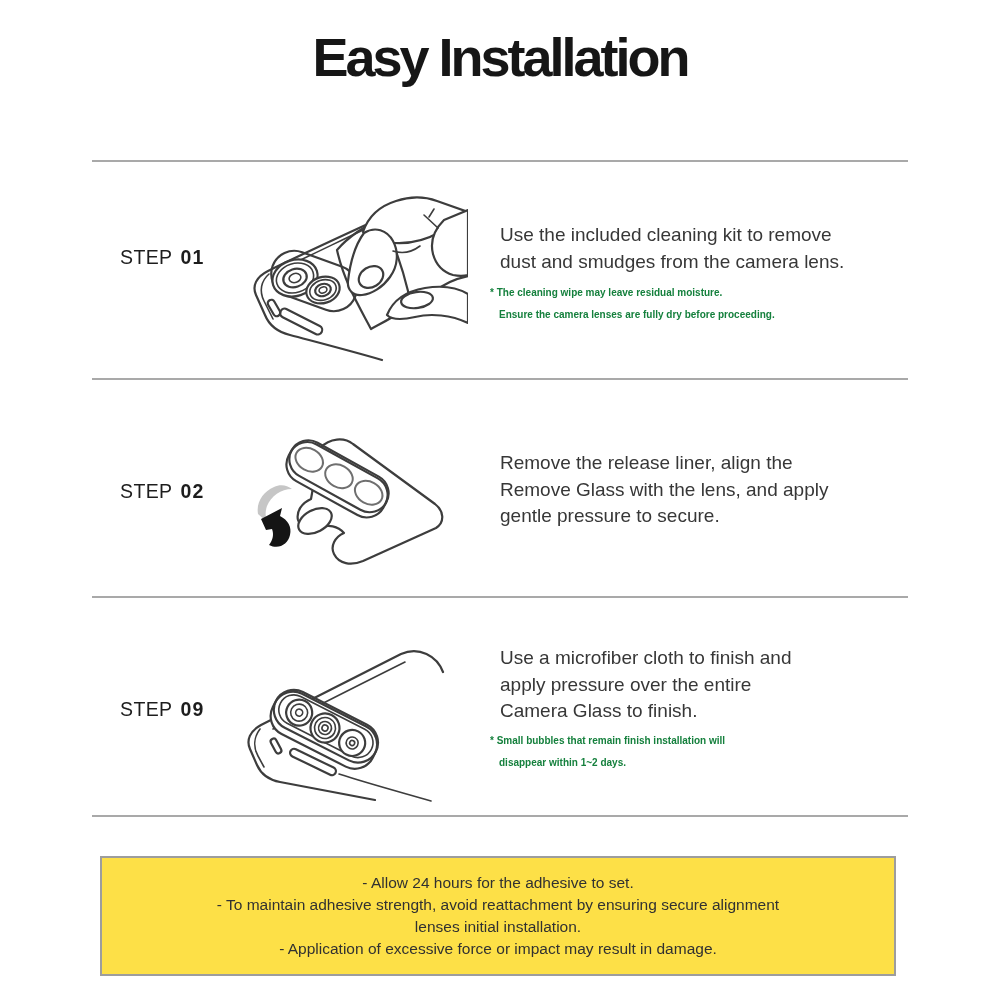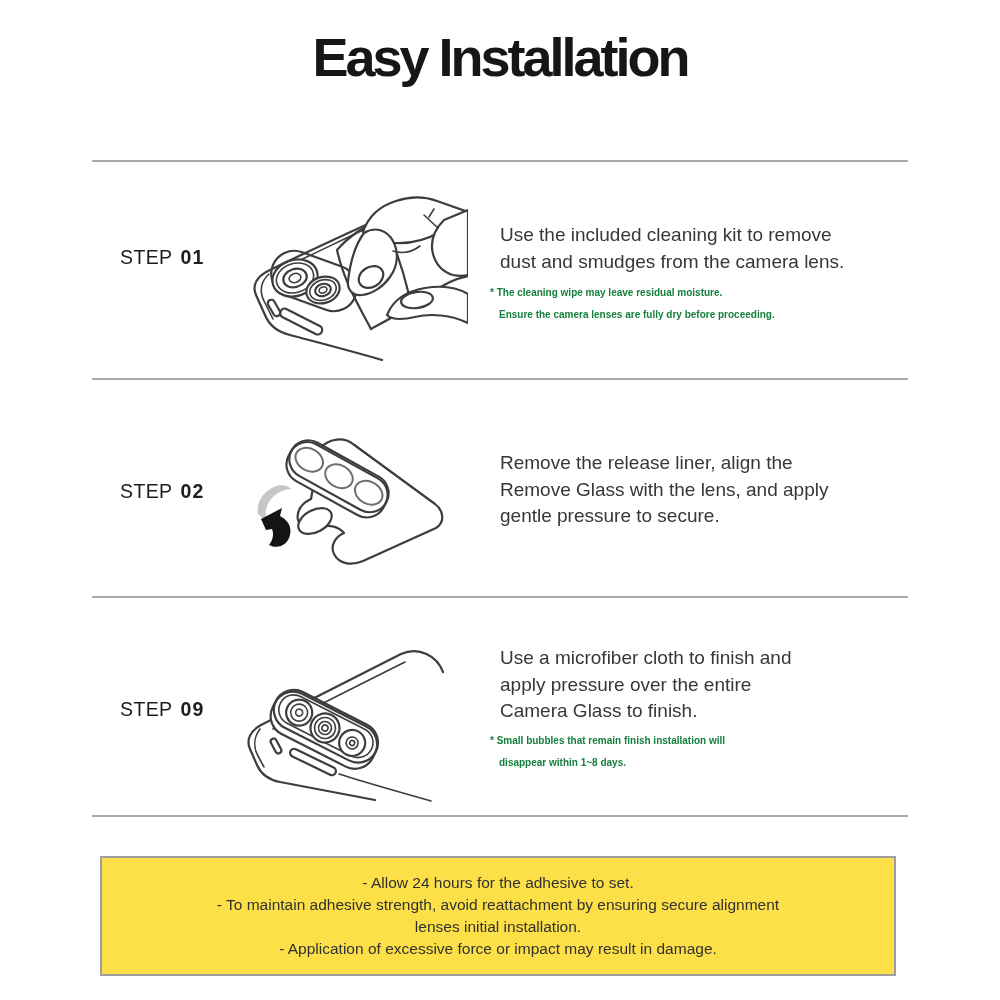--- a/index.html
+++ b/index.html
@@ -153,21 +153,21 @@
     </g>
   </svg>
 
   <div class="step-text txt3">
     <div class="line">Use a microfiber cloth to finish and</div>
     <div class="line">apply pressure over the entire</div>
     <div class="line">Camera Glass to finish.</div>
   </div>
   <div class="step-note note3">
     <div class="nline">* Small bubbles that remain finish installation will</div>
-    <div class="nline cont">disappear within 1~8 days.</div>
+    <div class="nline cont">disappear within 1~2 days.</div>
   </div>
 
   <div class="footer-box">
     <div class="footer-text">
       <div>- Allow 24 hours for the adhesive to set.</div>
       <div>- To maintain adhesive strength, avoid reattachment by ensuring secure alignment</div>
       <div>lenses initial installation.</div>
       <div>- Application of excessive force or impact may result in damage.</div>
     </div>
   </div>

